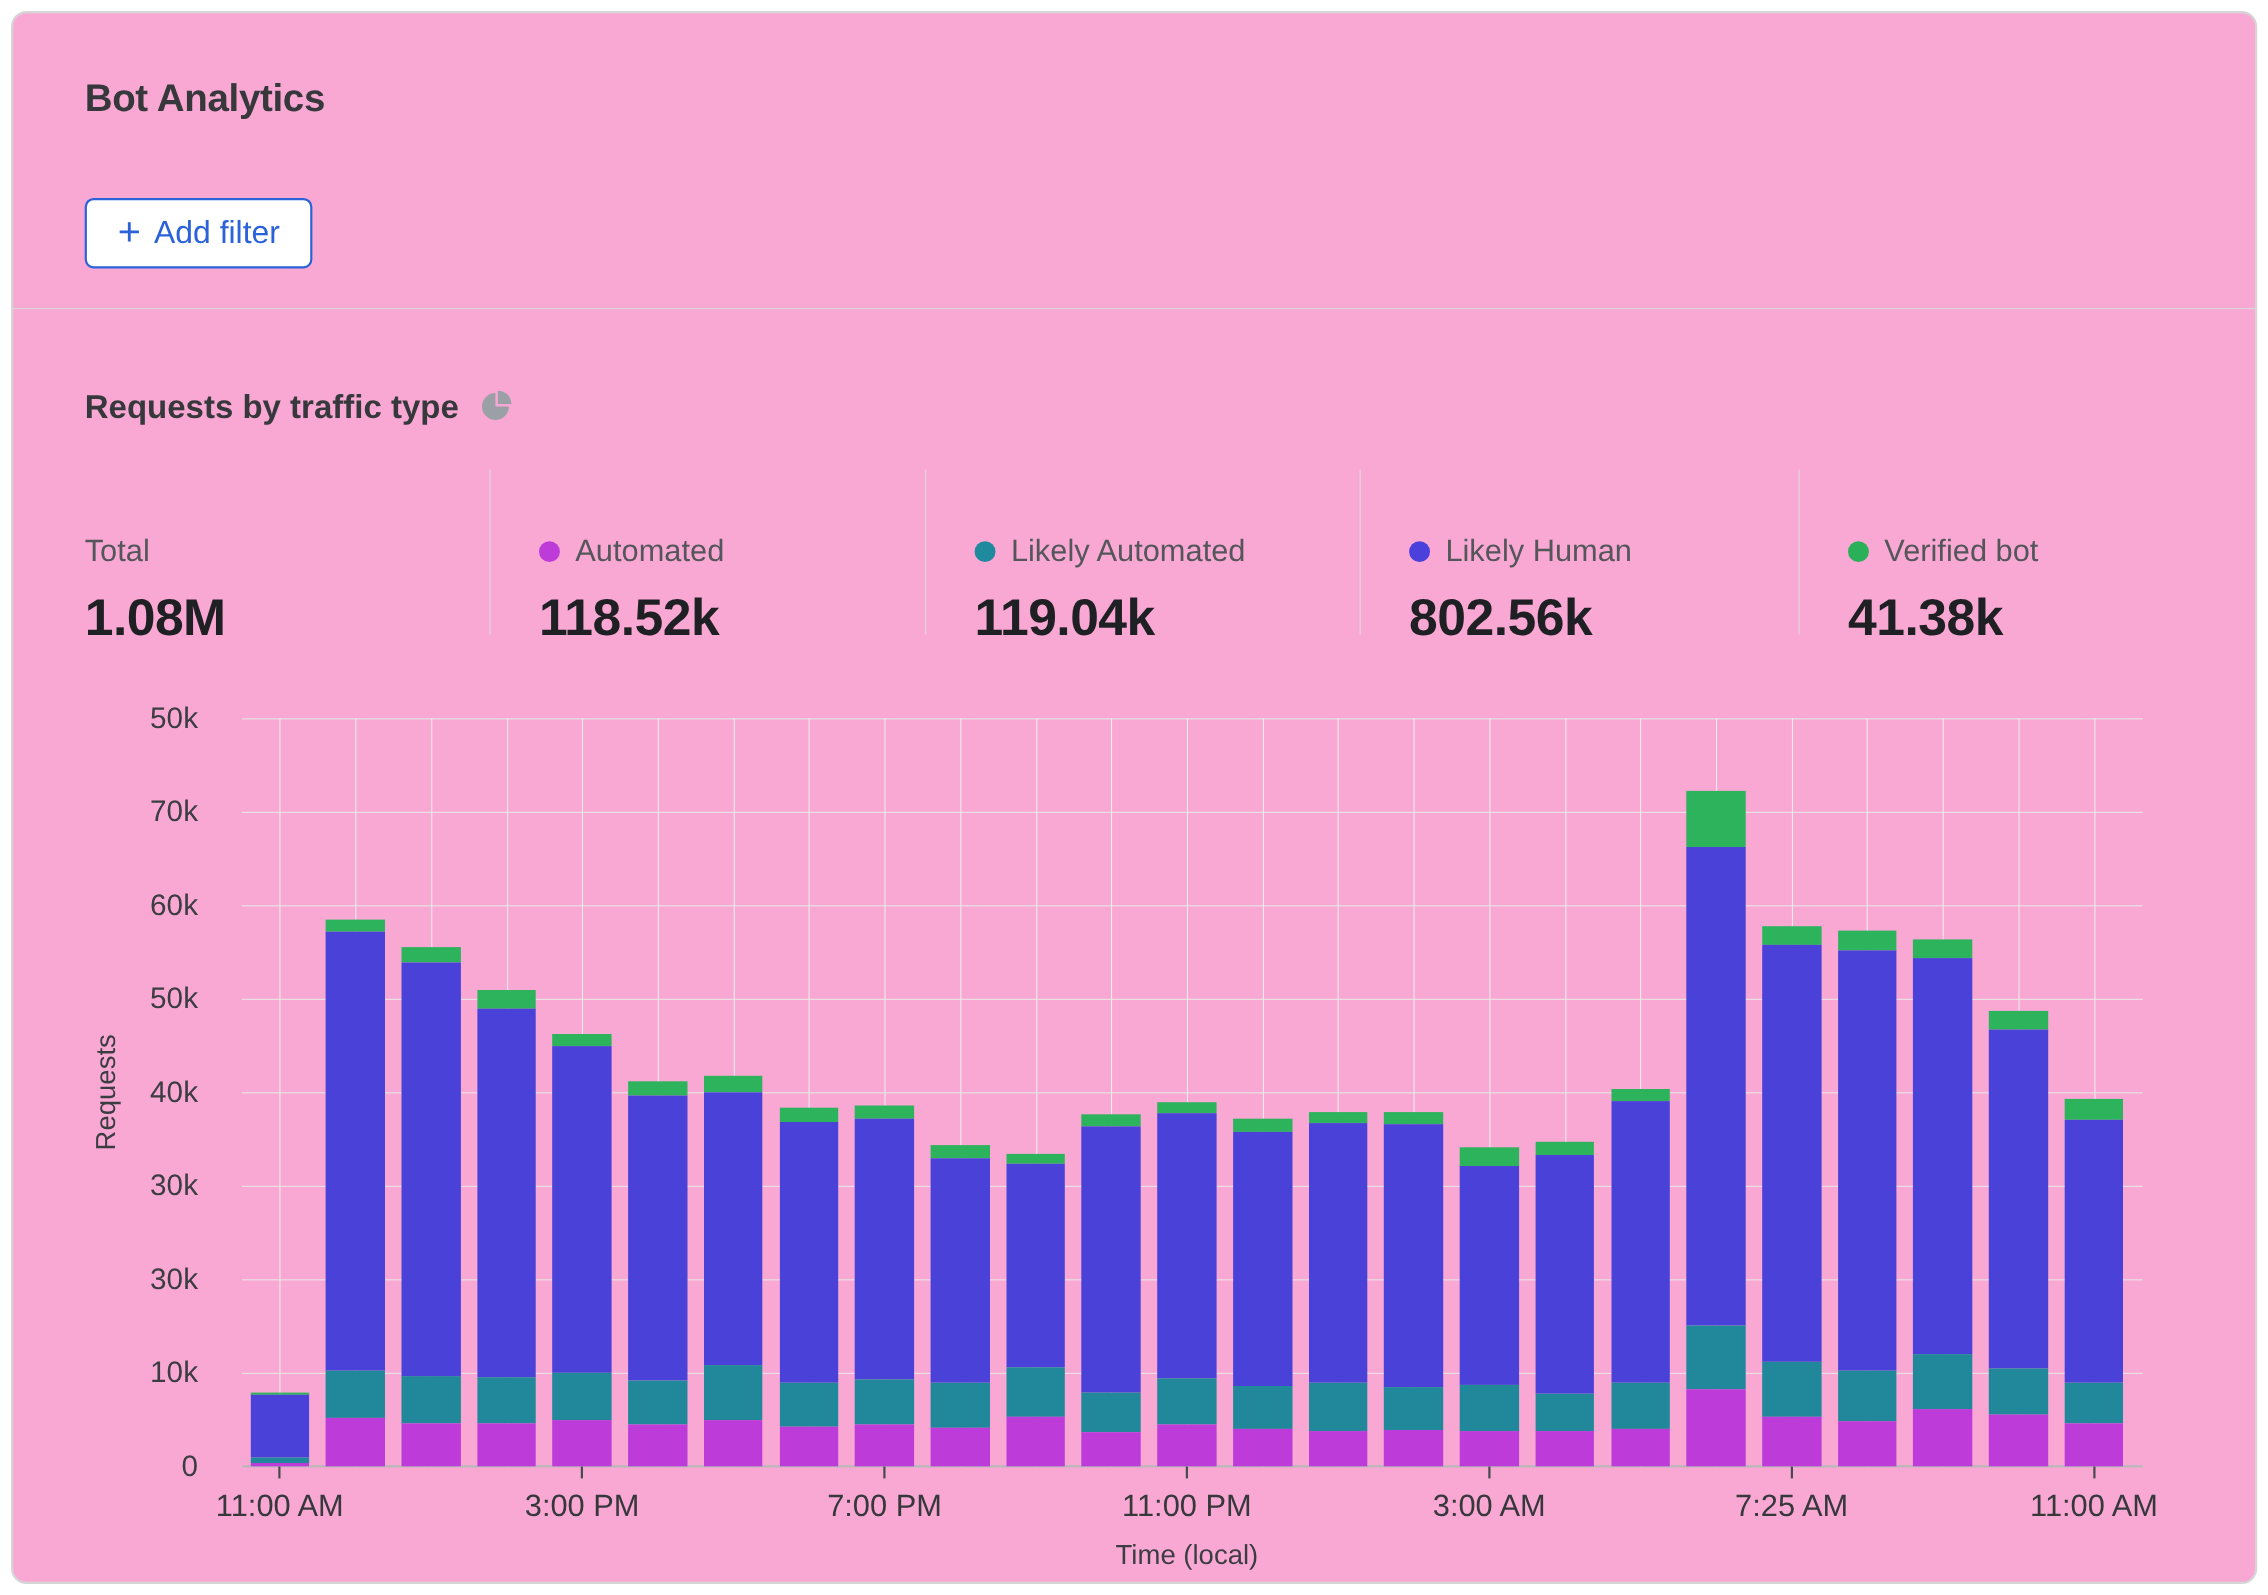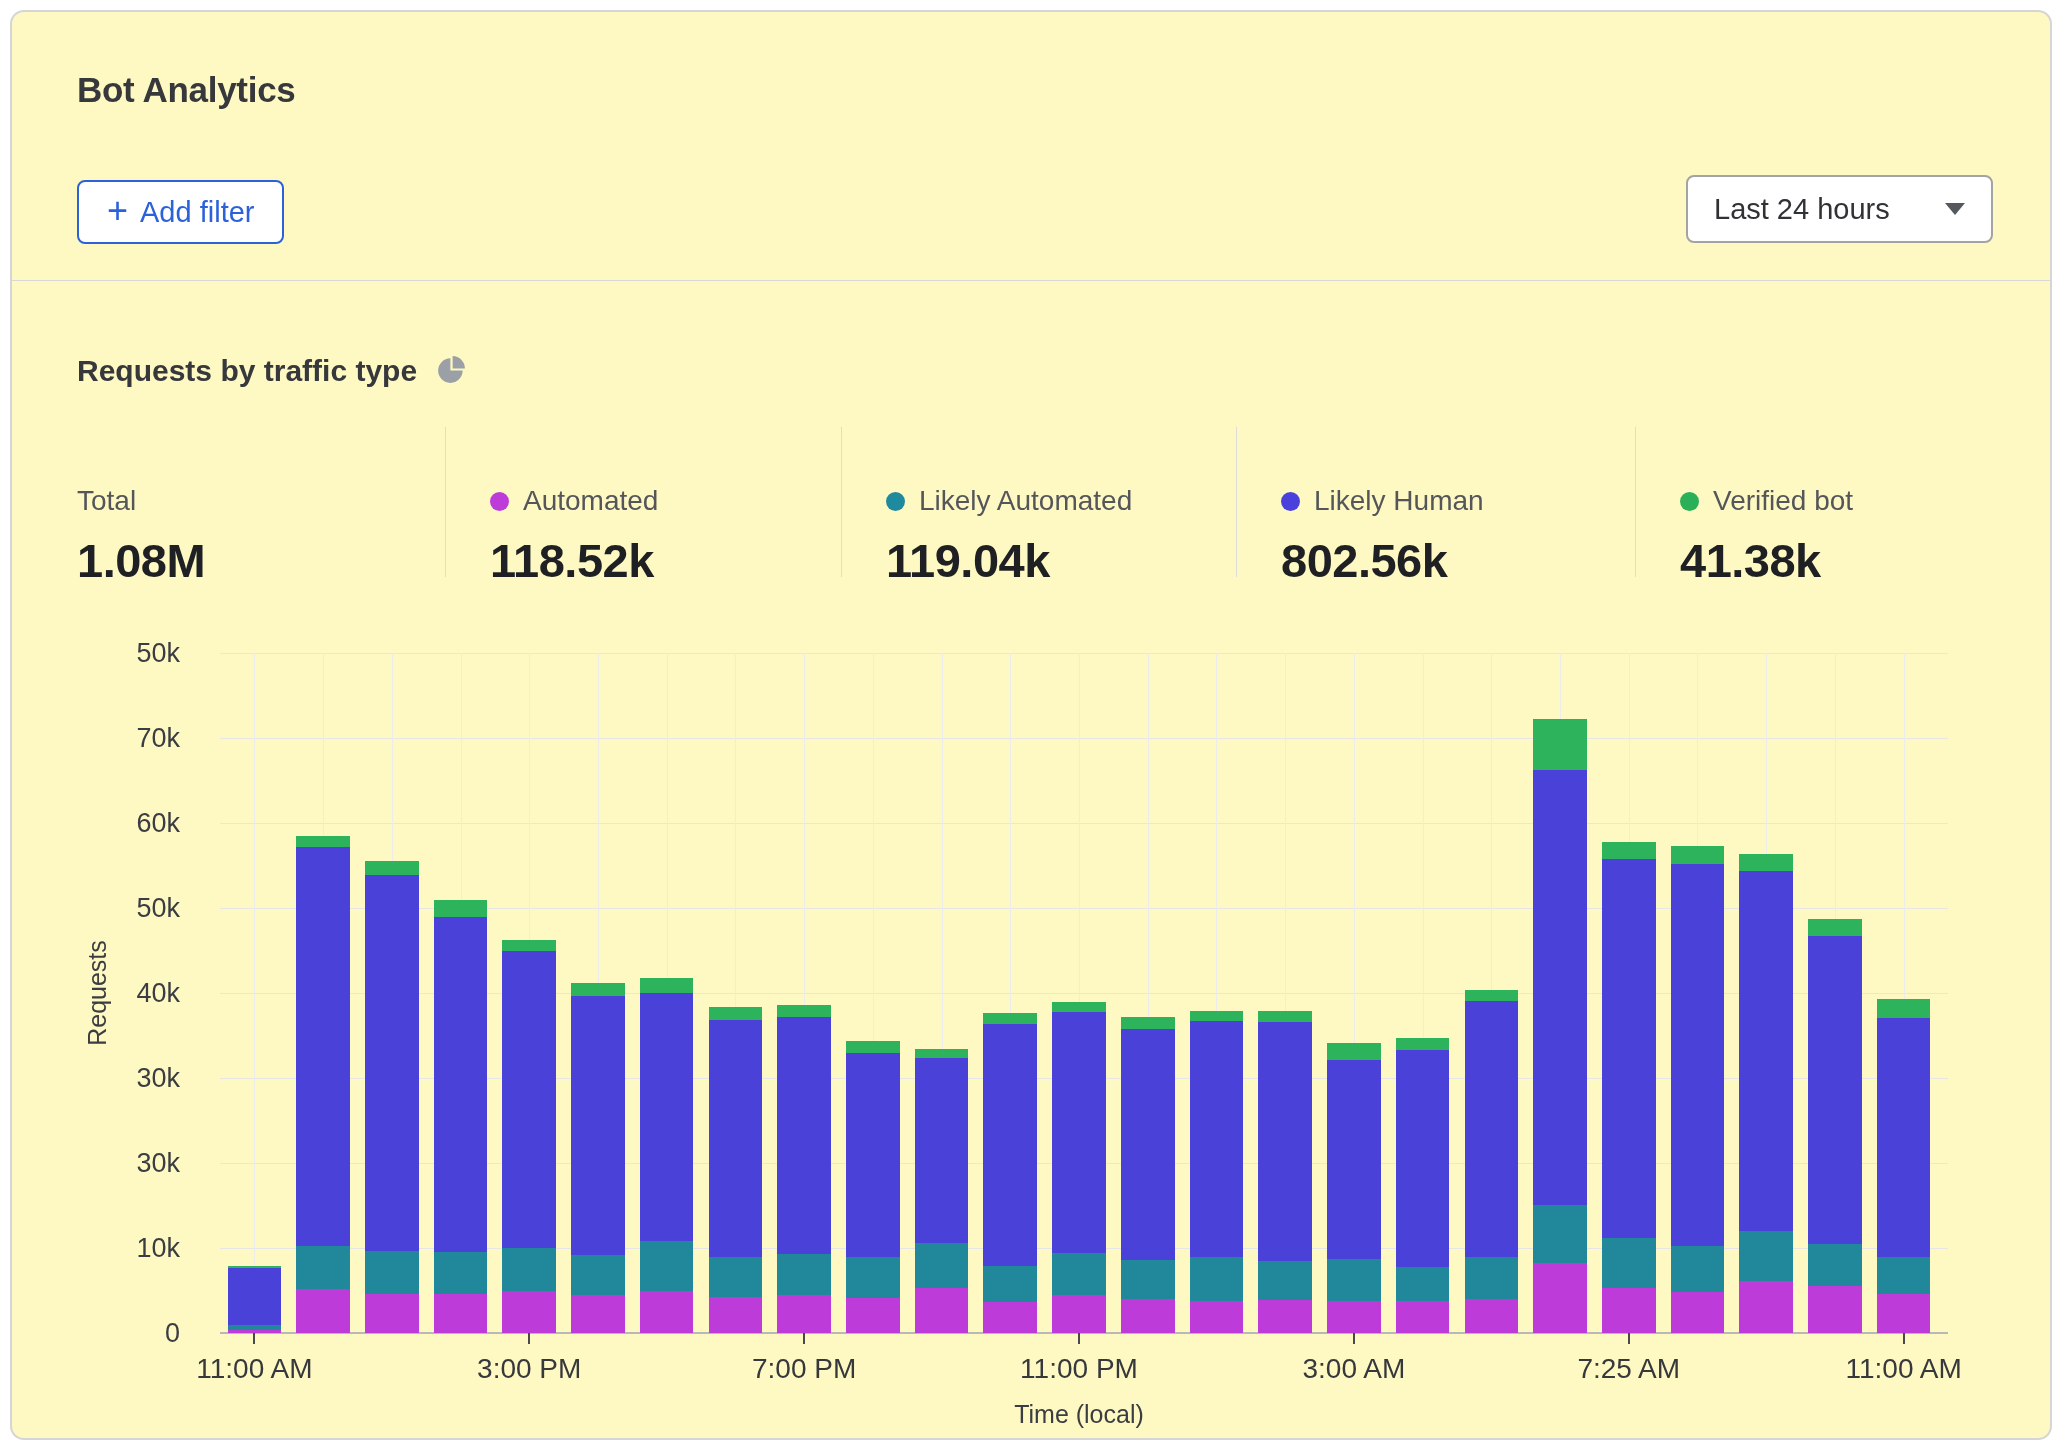--- a/index.html
+++ b/index.html
@@ -3,21 +3,21 @@
 <meta charset="utf-8">
 <style>
   html,body{margin:0;padding:0;background:#fff;}
   body{
     width:2062px;height:1450px;position:relative;overflow:hidden;
     font-family:"Liberation Sans", sans-serif;
     -webkit-font-smoothing:antialiased;
   }
   .card{
     position:absolute;left:10px;top:10px;width:2038px;height:1426px;
-    border:2px solid #d5d5d5;border-radius:14px;background:#fef9c3;text-decoration:underline;
+    border:2px solid #d5d5d5;border-radius:14px;background:#f9a8d4;text-decoration:underline;
   }
   
   .card-header{position:absolute;left:0;top:0;right:0;height:268px;border-bottom:1px solid #d8d8d8;}
   .page-title{position:absolute;left:65px;top:58px;margin:0;font-size:35px;font-weight:700;color:#36383c;letter-spacing:-0.3px;}
   .header-links{position:absolute;right:55px;top:72px;display:flex;align-items:center;gap:58px;}
   .hlink{display:flex;align-items:center;gap:12px;color:#2c62d9;font-size:29px;cursor:pointer;text-decoration:none;white-space:nowrap;}
   .hlink svg{display:block;}
   .add-filter{
     position:absolute;left:65px;top:168px;height:64px;display:flex;align-items:center;gap:12px;
     background:#fff;border:2px solid #2c62d9;border-radius:8px;color:#2c62d9;
@@ -68,24 +68,20 @@
 
   <div class="card-header">
     <h1 class="page-title">Bot Analytics</h1>
 
 
     <button class="add-filter">
       <span class="plus">+</span>
       <span>Add filter</span>
     </button>
 
-    <div class="select">
-      <span>Last 24 hours</span>
-      <span class="caret"></span>
-    </div>
   </div>
 
   <div class="section-title-row">
     <h2>Requests by traffic type</h2>
     <span>
       <svg width="29" height="29" viewBox="0 0 26 26" fill="#9aa0a6">
         <path d="M12 14 L12 3 A11 11 0 1 0 23 14 Z"></path>
         <path d="M14 12 L14 1 A11 11 0 0 1 25 12 Z"></path>
       </svg>
     </span>

